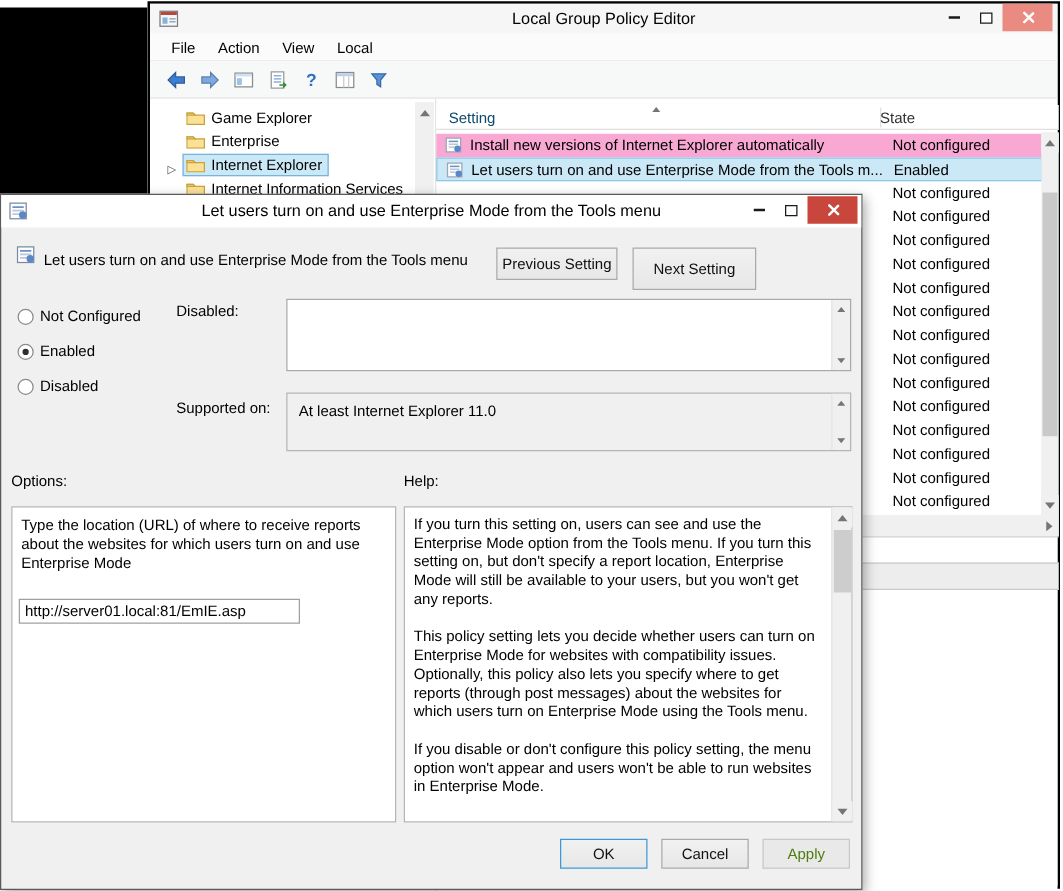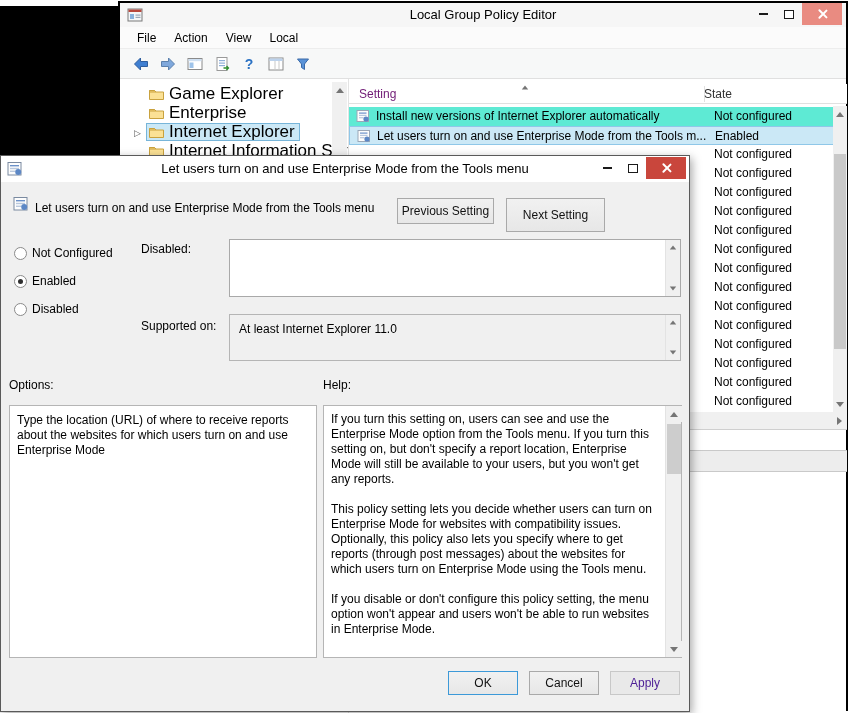--- a/index.html
+++ b/index.html
@@ -27,38 +27,38 @@
   .glyph-x::after{transform:rotate(-45deg)}
 
   #gpe-menubar{position:absolute;left:0;top:24px;width:726px;height:22px;background:#fbfbfb;border-bottom:1px solid #ededed;display:flex;align-items:center;padding-left:8px}
   .menu-item{padding:3px 9px;font-size:12px}
   #gpe-toolbar{position:absolute;left:0;top:46px;width:726px;height:30px;background:#f7f8f8;border-bottom:1px solid #e0e0e0;display:flex;align-items:center;gap:9px;padding-left:12px}
   .tb-icon{width:18px;height:18px;display:flex;align-items:center;justify-content:center}
   .qmark::before{content:"?";color:#2b72c4;font-weight:bold;font-size:14px}
 
   
   #gpe-tree{position:absolute;left:0;top:76px;width:228px;height:630px;background:#fff}
-  .tree-item{position:absolute;left:14px;display:flex;align-items:flex-end;height:19px;font-size:17px;white-space:nowrap}
+  .tree-item{position:absolute;left:14px;display:flex;align-items:flex-end;height:19px;font-size:12px;white-space:nowrap}
   .exp-space{display:inline-block;width:12px}
   .expander{display:inline-block;width:12px}
   .expander::before{content:"▷";font-size:9px;color:#555}
   .node{display:flex;align-items:center;height:18px;padding:0 4px 0 2px;border:1px solid transparent}
   .node .flabel{margin-left:5px}
   .node.sel{background:#cbe8f6;border-color:#77b5d9}
   #tree-sb{position:absolute;left:212px;top:3px;width:15px;height:624px;background:#f0f0f0}
   .sb-btn{position:absolute;display:flex;align-items:center;justify-content:center;background:#f0f0f0}
 
   
   #gpe-list{position:absolute;left:228px;top:76px;width:498px;height:634px;background:#fff;border-left:1px solid #e3e3e3}
   #list-header{position:absolute;left:0;top:5px;width:498px;height:20px;border-bottom:1px solid #e0e0e0;background:#fff}
-  #col-setting{position:absolute;left:10px;top:3px;color:#701a75}
+  #col-setting{position:absolute;left:10px;top:3px;color:#0c4a6e}
   #col-state{position:absolute;left:355px;width:130px;top:3px;text-align:left;color:#333}
   #col-sep{position:absolute;left:355px;top:2px;width:1px;height:16px;background:#e0e0e0}
   #sort-glyph{position:absolute;left:172px;top:1px}
-  .lrow{position:absolute;left:0;width:485px;height:19px;background:#5eead4}
+  .lrow{position:absolute;left:0;width:485px;height:19px;background:#f9a8d4}
   .lrow.selected{background:#cbe8f6;border:1px solid #8fc7e8}
   .lrow .ric{position:absolute;left:7px;top:2px}
   .lrow .rtext{position:absolute;left:27px;top:2px;white-space:nowrap}
   .lrow .rstate{position:absolute;left:365px;top:2px;white-space:nowrap}
   .prow{position:absolute;left:365px;width:118px;height:19px;line-height:19px;font-size:12px;white-space:nowrap}
   #list-vsb{position:absolute;left:484px;top:27px;width:14px;height:306px;background:#f0f0f0}
   #list-vsb .thumb{position:absolute;left:1px;top:48px;width:12px;height:195px;background:#c9c9c9}
   #list-hsb{position:absolute;left:0;top:333px;width:498px;height:17px;background:#f0f0f0}
   #list-bottom-line{position:absolute;left:0;top:350px;width:498px;height:1px;background:#cfcfcf}
   #list-band{position:absolute;left:0;top:371px;width:498px;height:22px;background:#ededed;border-top:1px solid #c9c9c9;border-bottom:1px solid #c9c9c9}
@@ -71,21 +71,21 @@
   
   #dlg{position:absolute;left:0;top:155px;width:690px;height:557px;background:#f0f0f0;border:1px solid #5a5a5a;z-index:10;box-shadow:2px 3px 9px rgba(0,0,0,.35)}
   #dlg-titlebar{position:absolute;left:0;top:0;width:688px;height:26px;background:#fff}
   #dlg-icon{position:absolute;left:6px;top:5px}
   #dlg-title{position:absolute;left:0;right:0;top:0;height:26px;line-height:26px;text-align:center;font-size:13px;white-space:nowrap}
   #dlg .controls{right:3px;top:1px}
   #dlg-policy-icon{position:absolute;left:12px;top:40px}
   #dlg-policy-name{position:absolute;left:34px;top:45px;white-space:nowrap}
   .btn{position:absolute;display:flex;align-items:center;justify-content:center;background:linear-gradient(#f1f1f1,#e7e7e7);border:1px solid #a9a9a9;font-size:12px;color:#111}
   .btn.default{border-color:#3c99d8}
-  .btn.disabled{color:#4c1d95;background:#e9e9e9;border-color:#c8c8c8}
+  .btn.disabled{color:#4d7c0f;background:#e9e9e9;border-color:#c8c8c8}
   #btn-prev{left:396px;top:42px;width:97px;height:26px}
   #btn-next{left:505px;top:42px;width:99px;height:34px}
   .radio{position:absolute;left:13px;width:13px;height:13px;border:1px solid #8a8a8a;border-radius:50%;background:#fff}
   .radio.checked::after{content:"";position:absolute;left:3px;top:3px;width:5px;height:5px;border-radius:50%;background:#2f2f2f}
   .radio-label{position:absolute;left:31px;line-height:13px;white-space:nowrap}
   #comment-label{position:absolute;left:140px;top:86px}
   #comment-box{position:absolute;left:228px;top:83px;width:452px;height:58px;background:#fff;border:1px solid #a9a9a9}
   .vscroll-mini{position:absolute;right:0;top:0;bottom:0;width:15px;background:#f0f0f0;border-left:1px solid #e3e3e3}
   .vscroll-mini .t{position:absolute;left:3px;top:5px}
   .vscroll-mini .b{position:absolute;left:3px;bottom:5px}
@@ -367,20 +367,21 @@
         <span class="t tri-up tri-sm"></span>
         <span class="b tri-down tri-sm"></span>
       </span>
     </div>
 
     <span id="options-label">Options:</span>
     <span id="help-label">Help:</span>
 
     <div id="options-panel">
       <div id="options-desc">Type the location (URL) of where to receive reports about the websites for which users turn on and use Enterprise Mode</div>
+      <input id="url-input" type="text" value="http://server01.local:81/EmIE.asp" style="">
     </div>
 
     <div id="help-panel">
       <div id="help-text">
         <p>If you turn this setting on, users can see and use the Enterprise Mode option from the Tools menu. If you turn this setting on, but don't specify a report location, Enterprise Mode will still be available to your users, but you won't get any reports.</p>
         <p>This policy setting lets you decide whether users can turn on Enterprise Mode for websites with compatibility issues. Optionally, this policy also lets you specify where to get reports (through post messages) about the websites for which users turn on Enterprise Mode using the Tools menu.</p>
         <p>If you disable or don't configure this policy setting, the menu option won't appear and users won't be able to run websites in Enterprise Mode.</p>
       </div>
       <span id="help-vsb">
         <span class="sb-btn" style="left:0;top:0;width:16px;height:16px">

